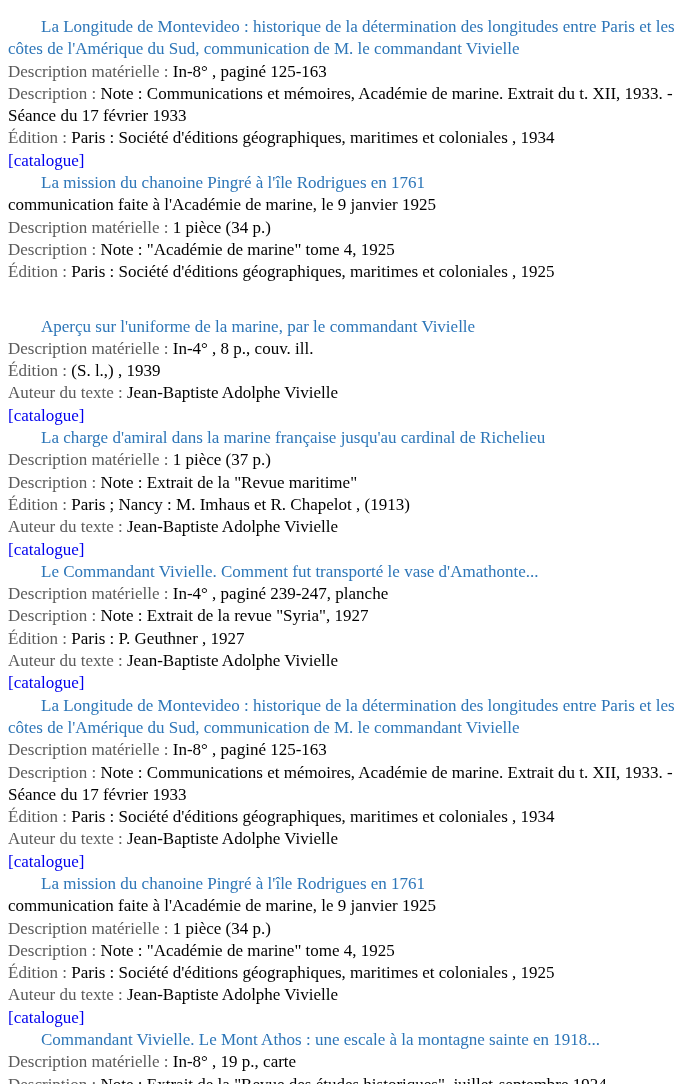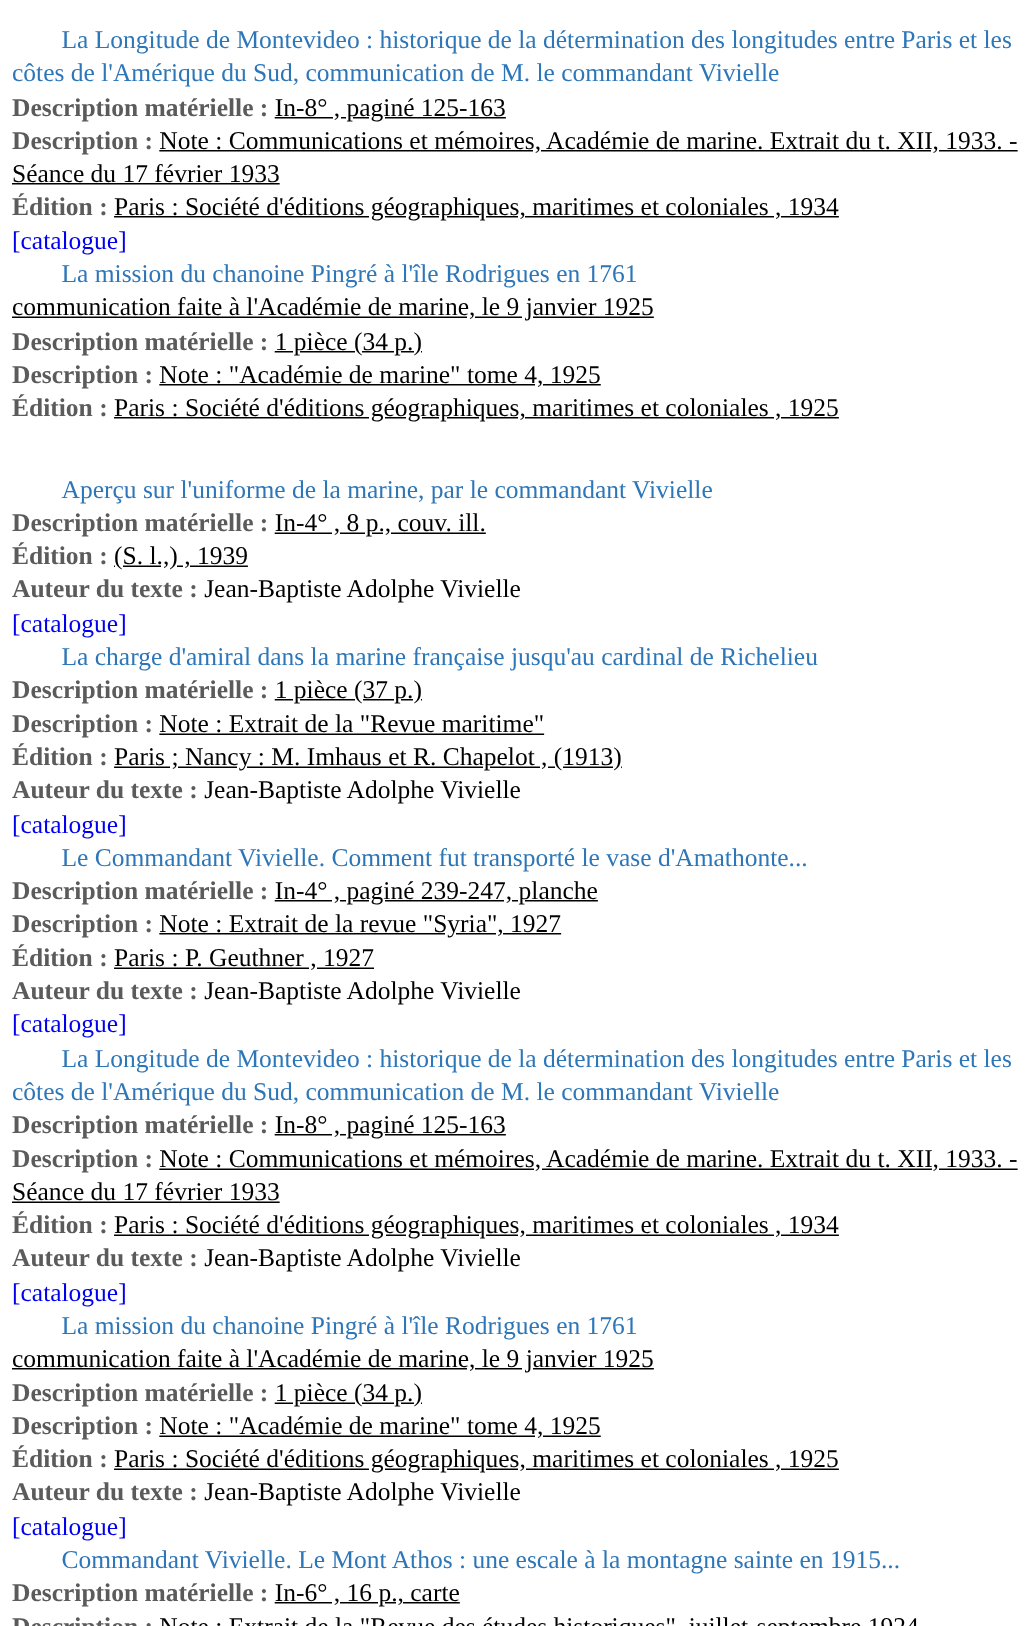--- a/index.html
+++ b/index.html
@@ -21,36 +21,36 @@
     color:var(--text-black);
     background:var(--page-bg);
   }
   .record{margin:0;text-indent:33px;}
   .record.gap-after{margin-bottom:32px;}
   a.title-link{
     color:var(--title-link);
     text-decoration:none;
     cursor:pointer;
   }
-  .subtitle,.value{color:var(--text-black);text-decoration:underline;}
-  .label{color:var(--label-gray);font-weight:bold;}
+  .subtitle,.value{color:var(--text-black);}
+  .label{color:var(--label-gray);}
   a.author-link{
     color:var(--text-black);
     cursor:pointer;
   }
   a.catalogue-link{
     color:var(--catalogue-link);
     cursor:pointer;
   }
 </style>
 </head>
 <body>
 
 <div id="page">
     <div class="record"><a class="title-link">La Longitude de Montevideo : historique de la détermination des longitudes entre Paris et les côtes de l'Amérique du Sud, communication de M. le commandant Vivielle</a><br><span class="label">Description matérielle : </span><span class="value">In-8° , paginé 125-163</span><br><span class="label">Description : </span><span class="value">Note : Communications et mémoires, Académie de marine. Extrait du t. XII, 1933. - Séance du 17 février 1933</span><br><span class="label">Édition : </span><span class="value">Paris : Société d'éditions géographiques, maritimes et coloniales , 1934</span><br><a class="catalogue-link">[catalogue]</a></div>
     <div class="record gap-after"><a class="title-link">La mission du chanoine Pingré à l'île Rodrigues en 1761</a><br><span class="subtitle">communication faite à l'Académie de marine, le 9 janvier 1925</span><br><span class="label">Description matérielle : </span><span class="value">1 pièce (34 p.)</span><br><span class="label">Description : </span><span class="value">Note : "Académie de marine" tome 4, 1925</span><br><span class="label">Édition : </span><span class="value">Paris : Société d'éditions géographiques, maritimes et coloniales , 1925</span></div>
     <div class="record"><a class="title-link">Aperçu sur l'uniforme de la marine, par le commandant Vivielle</a><br><span class="label">Description matérielle : </span><span class="value">In-4° , 8 p., couv. ill.</span><br><span class="label">Édition : </span><span class="value">(S. l.,) , 1939</span><br><span class="label">Auteur du texte : </span><a class="author-link">Jean-Baptiste Adolphe Vivielle</a><br><a class="catalogue-link">[catalogue]</a></div>
     <div class="record"><a class="title-link">La charge d'amiral dans la marine française jusqu'au cardinal de Richelieu</a><br><span class="label">Description matérielle : </span><span class="value">1 pièce (37 p.)</span><br><span class="label">Description : </span><span class="value">Note : Extrait de la "Revue maritime"</span><br><span class="label">Édition : </span><span class="value">Paris ; Nancy : M. Imhaus et R. Chapelot , (1913)</span><br><span class="label">Auteur du texte : </span><a class="author-link">Jean-Baptiste Adolphe Vivielle</a><br><a class="catalogue-link">[catalogue]</a></div>
     <div class="record"><a class="title-link">Le Commandant Vivielle. Comment fut transporté le vase d'Amathonte...</a><br><span class="label">Description matérielle : </span><span class="value">In-4° , paginé 239-247, planche</span><br><span class="label">Description : </span><span class="value">Note : Extrait de la revue "Syria", 1927</span><br><span class="label">Édition : </span><span class="value">Paris : P. Geuthner , 1927</span><br><span class="label">Auteur du texte : </span><a class="author-link">Jean-Baptiste Adolphe Vivielle</a><br><a class="catalogue-link">[catalogue]</a></div>
     <div class="record"><a class="title-link">La Longitude de Montevideo : historique de la détermination des longitudes entre Paris et les côtes de l'Amérique du Sud, communication de M. le commandant Vivielle</a><br><span class="label">Description matérielle : </span><span class="value">In-8° , paginé 125-163</span><br><span class="label">Description : </span><span class="value">Note : Communications et mémoires, Académie de marine. Extrait du t. XII, 1933. - Séance du 17 février 1933</span><br><span class="label">Édition : </span><span class="value">Paris : Société d'éditions géographiques, maritimes et coloniales , 1934</span><br><span class="label">Auteur du texte : </span><a class="author-link">Jean-Baptiste Adolphe Vivielle</a><br><a class="catalogue-link">[catalogue]</a></div>
     <div class="record"><a class="title-link">La mission du chanoine Pingré à l'île Rodrigues en 1761</a><br><span class="subtitle">communication faite à l'Académie de marine, le 9 janvier 1925</span><br><span class="label">Description matérielle : </span><span class="value">1 pièce (34 p.)</span><br><span class="label">Description : </span><span class="value">Note : "Académie de marine" tome 4, 1925</span><br><span class="label">Édition : </span><span class="value">Paris : Société d'éditions géographiques, maritimes et coloniales , 1925</span><br><span class="label">Auteur du texte : </span><a class="author-link">Jean-Baptiste Adolphe Vivielle</a><br><a class="catalogue-link">[catalogue]</a></div>
-    <div class="record"><a class="title-link">Commandant Vivielle. Le Mont Athos : une escale à la montagne sainte en 1915...</a><br><span class="label">Description matérielle : </span><span class="value">In-6° , 16 p., carte</span><br><span class="label">Description : </span><span class="value">Note : Extrait de la "Revue des études historiques", juillet-septembre 1924</span></div>
+    <div class="record"><a class="title-link">Commandant Vivielle. Le Mont Athos : une escale à la montagne sainte en 1918...</a><br><span class="label">Description matérielle : </span><span class="value">In-8° , 19 p., carte</span><br><span class="label">Description : </span><span class="value">Note : Extrait de la "Revue des études historiques", juillet-septembre 1924</span></div>
   </div>
 
 </body></html>

